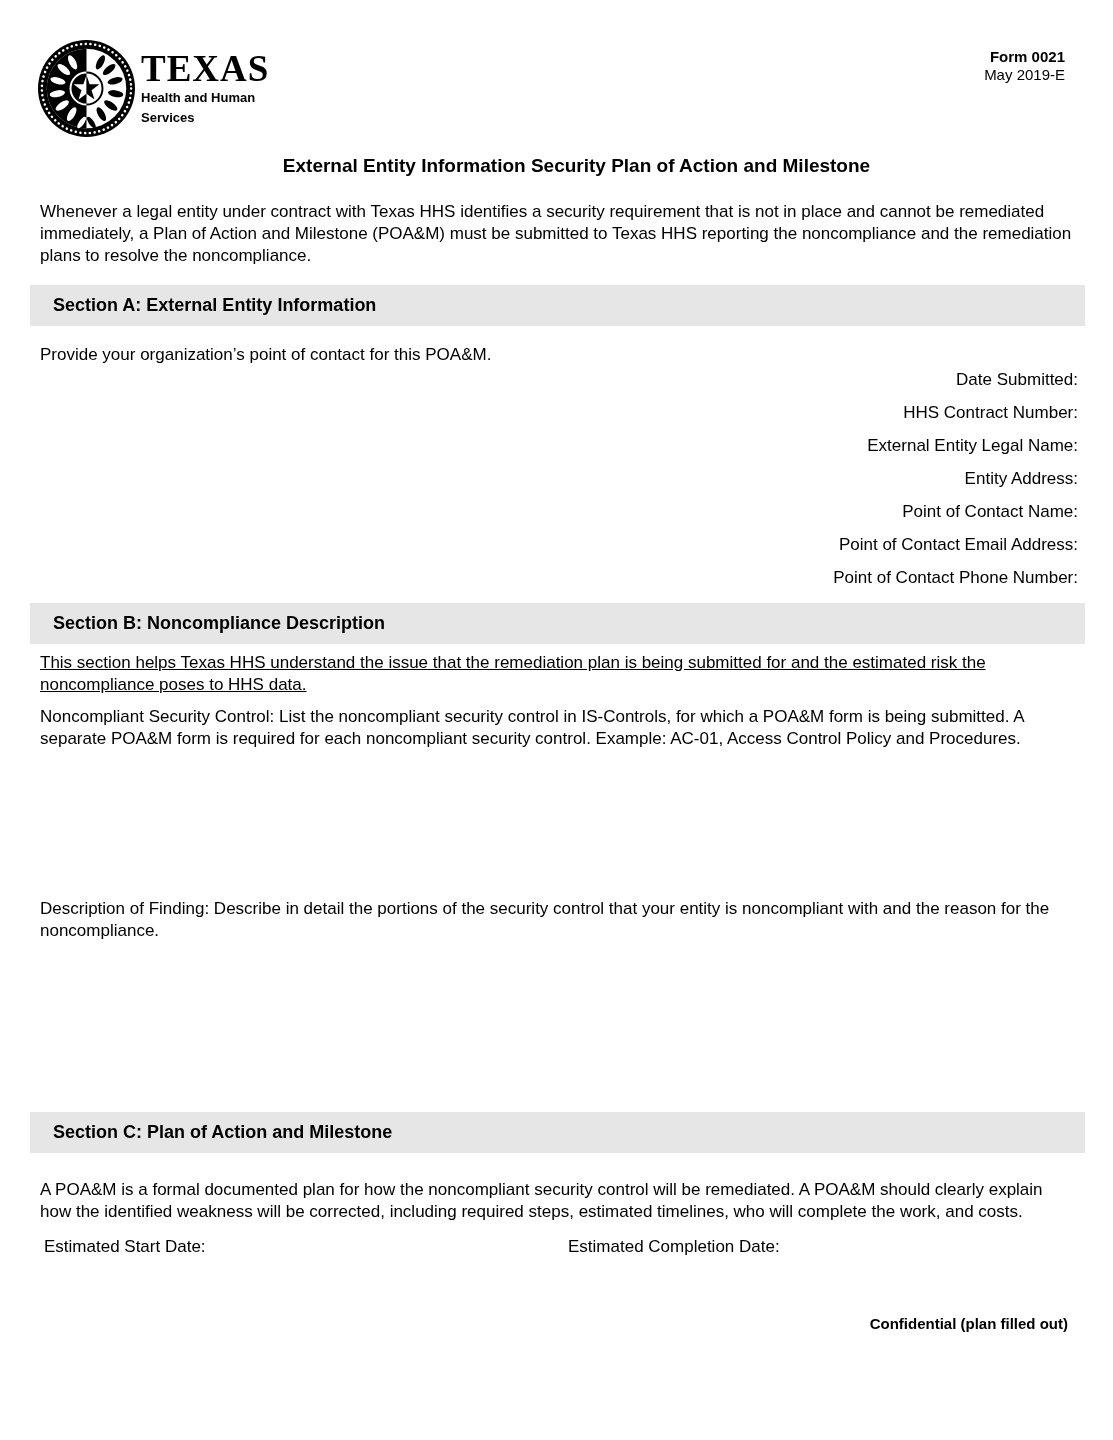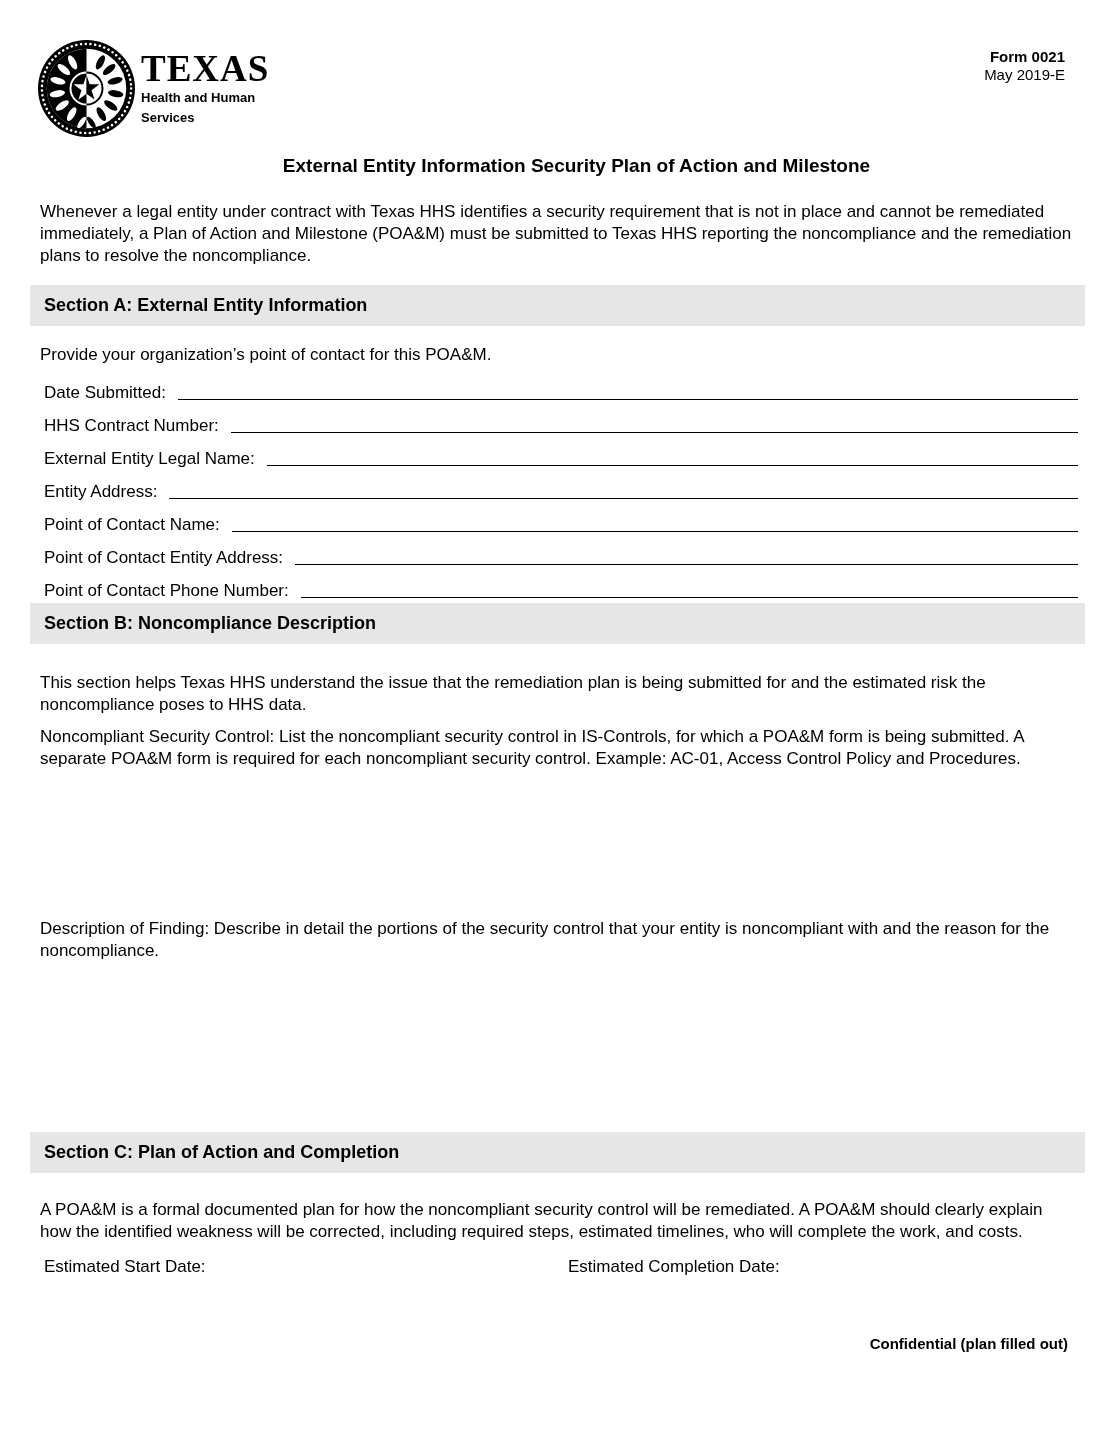--- a/index.html
+++ b/index.html
@@ -28,32 +28,32 @@
   .title { text-align:center; font-size:19px; font-weight:bold; margin-top:18px;margin-left:40px; }
   
   .para { font-size:17px; line-height:22px; margin:0 35px 0 40px; }
   .intro { margin-top:24px; }
   .bold-lead { font-weight:normal; }
   
   .section-bar {
     margin:0 28px 0 30px;
     background:#e6e6e6;
     font-size:18px; font-weight:bold;
-    padding:10px 6px 10px 14px;
+    padding:10px 6px 10px 23px;
   }
   .bar-a { margin-top:18px; }
   .bar-b { margin-top:2px; }
   .bar-c { margin-top:0; }
   .sec-intro-a { margin-top:18px; }
-  .sec-intro-b { margin-top:28px; }
+  .sec-intro-b { margin-top:8px;text-decoration:underline; }
   .sec-intro-c { margin-top:26px; }
   .para-nc { margin-top:10px; }
   
   .fields { margin-top:4px; }
-  .field-row { display:flex; align-items:flex-end; height:33px; margin:0 35px 0 44px; }
+  .field-row { display:flex; align-items:flex-end; height:33px; margin:0 35px 0 44px;flex-direction:column; }
   .field-label { font-size:17px; white-space:nowrap; }
   .field-line { flex:1; border-bottom:1.6px solid #000; margin-left:12px; margin-bottom:3px; height:20px; }
   
   .blank-1 { height:148px; }
   .blank-2 { height:170px; }
   
   .dates-row { display:flex; margin:14px 35px 0 44px; font-size:17px; }
   .date-cell-left { width:524px; display:flex; }
   .date-cell-right { flex:1; display:flex; }
   .date-blank { flex:1; height:22px; }
@@ -145,42 +145,42 @@
     </div>
     <div class="field-row">
       <span class="field-label">Entity Address:</span>
       <span class="field-line"></span>
     </div>
     <div class="field-row">
       <span class="field-label">Point of Contact Name:</span>
       <span class="field-line"></span>
     </div>
     <div class="field-row">
-      <span class="field-label">Point of Contact Entity Address:</span>
+      <span class="field-label">Point of Contact Email Address:</span>
       <span class="field-line"></span>
     </div>
     <div class="field-row">
       <span class="field-label">Point of Contact Phone Number:</span>
       <span class="field-line"></span>
     </div>
   </div>
 
   <div class="section-bar bar-b">Section B: Noncompliance Description</div>
 
   <p class="para sec-intro-b">This section helps Texas HHS understand the issue that the remediation plan is being submitted for and the estimated risk the noncompliance poses to HHS data.</p>
 
   <p class="para para-nc"><span class="bold-lead">Noncompliant Security Control:</span><span> List the noncompliant security control in IS-Controls, for which a POA&amp;M form is being submitted. A separate POA&amp;M form is required for each noncompliant security control. Example: AC-01, Access Control Policy and Procedures.</span></p>
 
   <div class="blank-1"></div>
 
   <p class="para"><span class="bold-lead">Description of Finding:</span><span> Describe in detail the portions of the security control that your entity is noncompliant with and the reason for the noncompliance.</span></p>
 
   <div class="blank-2"></div>
 
-  <div class="section-bar bar-c">Section C: Plan of Action and Completion</div>
+  <div class="section-bar bar-c">Section C: Plan of Action and Milestone</div>
 
   <p class="para sec-intro-c">A POA&amp;M is a formal documented plan for how the noncompliant security control will be remediated. A POA&amp;M should clearly explain how the identified weakness will be corrected, including required steps, estimated timelines, who will complete the work, and costs.</p>
 
   <div class="dates-row">
     <div class="date-cell-left">
       <span>Estimated Start Date:</span>
       <span class="date-blank"></span>
     </div>
     <div class="date-cell-right">
       <span>Estimated Completion Date:</span>

